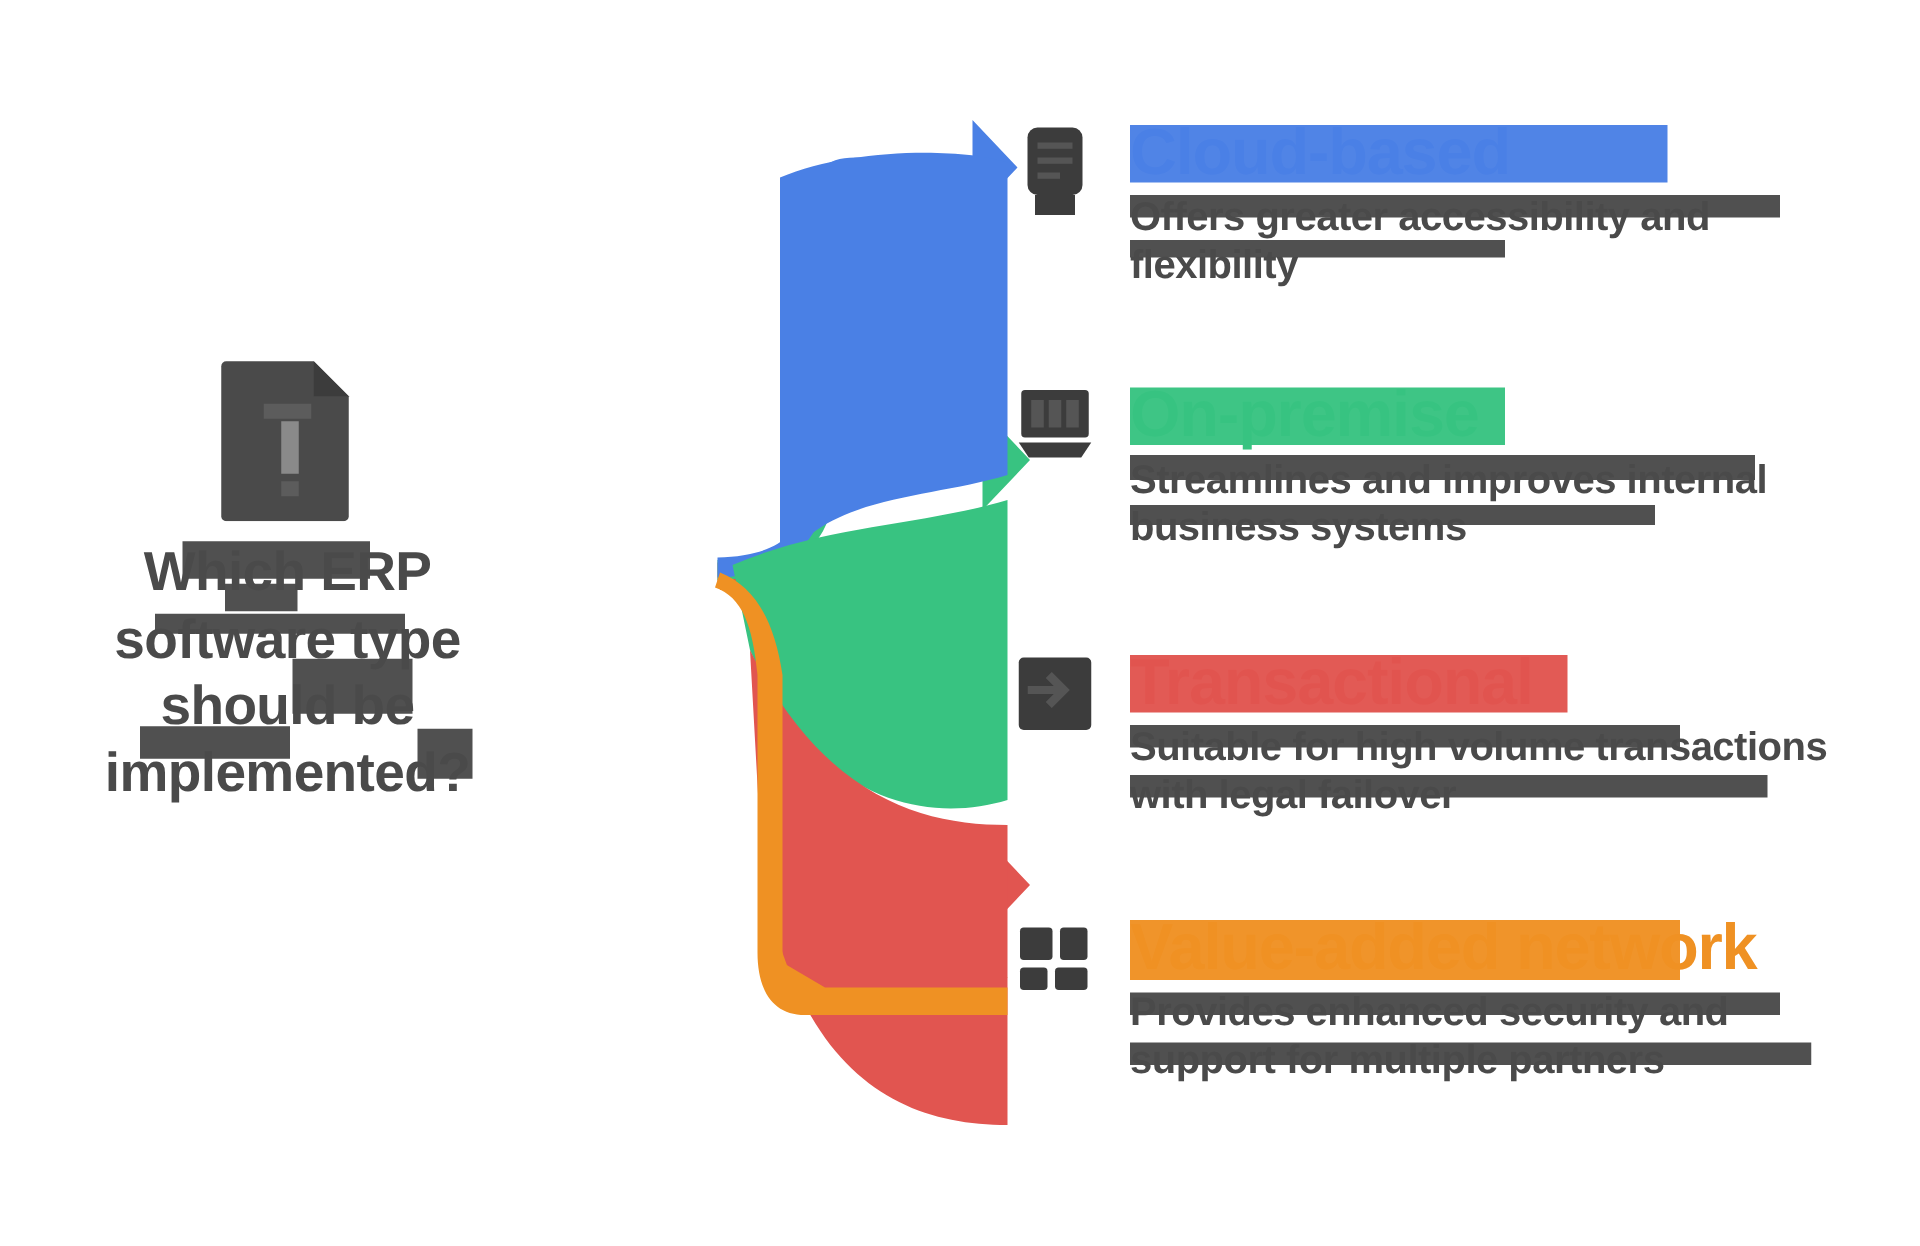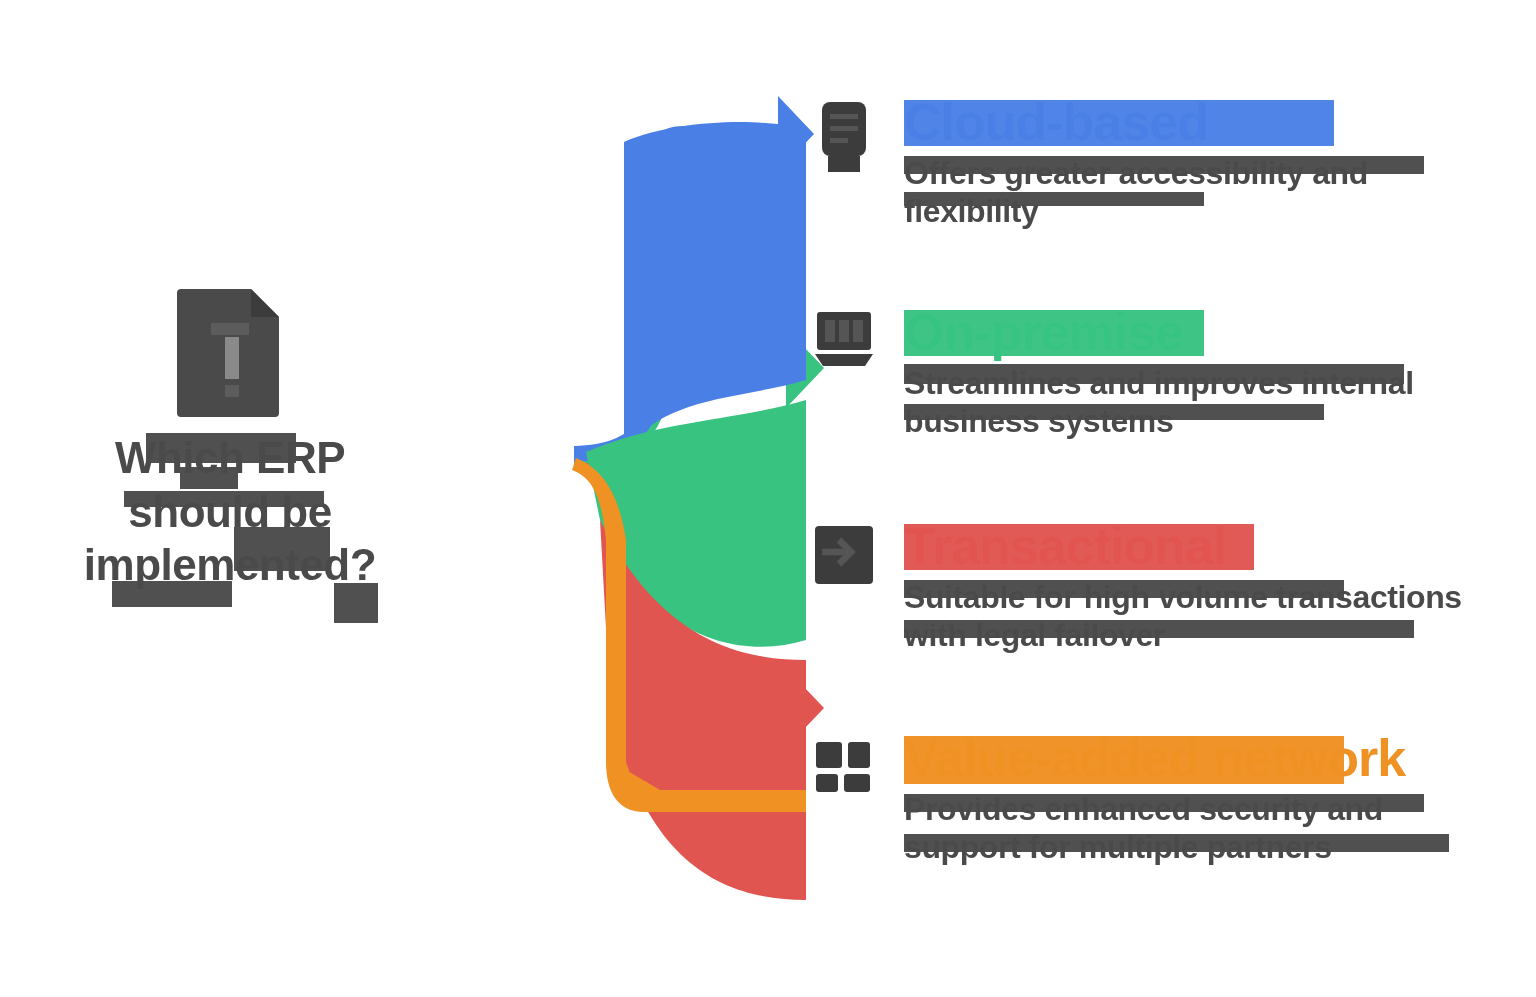--- a/index.html
+++ b/index.html
@@ -188,20 +188,21 @@
         <path d="M10 4 h70 l28 28 v96 a4 4 0 0 1 -4 4 H10 a4 4 0 0 1 -4 -4 V8 a4 4 0 0 1 4 -4 z" fill="#4a4a4a"></path>
         <path d="M80 4 l28 28 h-28 z" fill="#3c3c3c"></path>
         <rect x="40" y="38" width="38" height="12" fill="#5c5c5c"></rect>
         <rect x="54" y="52" width="14" height="42" fill="#8a8a8a"></rect>
         <rect x="54" y="100" width="14" height="12" fill="#5c5c5c"></rect>
       </svg>
     </div>
 
     <div class="q-text">
       <span class="q-line">Which ERP</span>
+      <span class="q-line">software type</span>
       <span class="q-line">should be</span>
       <span class="q-line">implemented?</span>
 
       <span class="redact dark" style="left:62px;top:2px;width:150px;height:30px;"></span>
       <span class="redact dark" style="left:96px;top:36px;width:58px;height:22px;"></span>
       <span class="redact dark" style="left:40px;top:60px;width:200px;height:16px;"></span>
       <span class="redact dark" style="left:150px;top:96px;width:96px;height:44px;"></span>
       <span class="redact dark" style="left:28px;top:150px;width:120px;height:26px;"></span>
       <span class="redact dark" style="left:250px;top:152px;width:44px;height:40px;"></span>
     </div>

